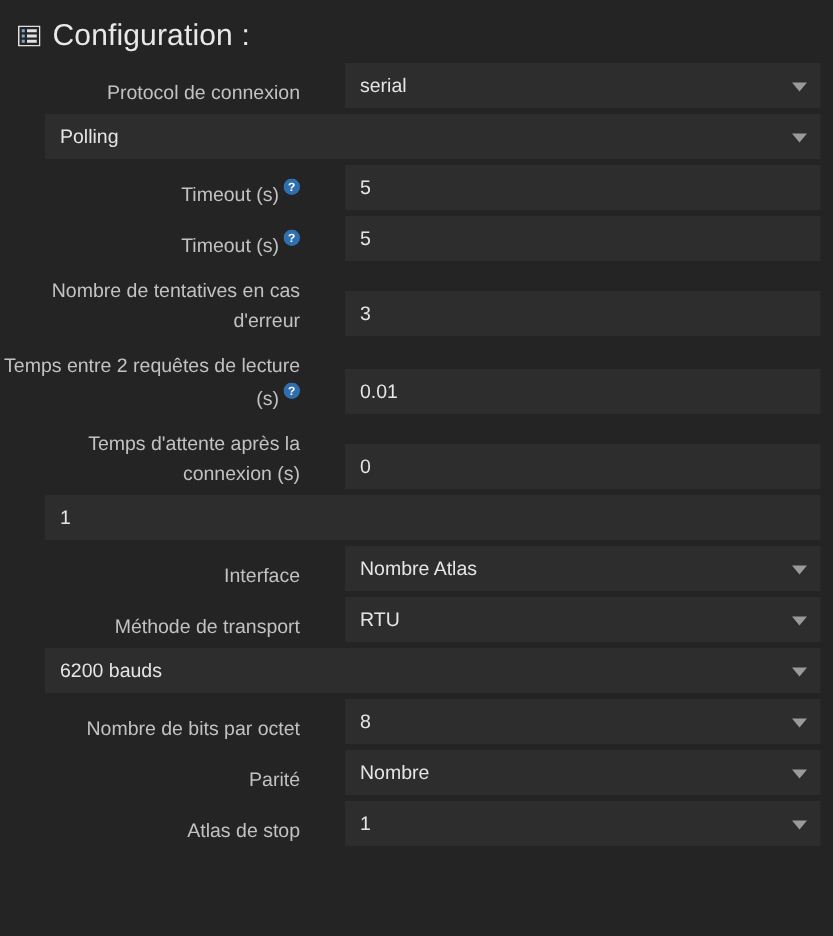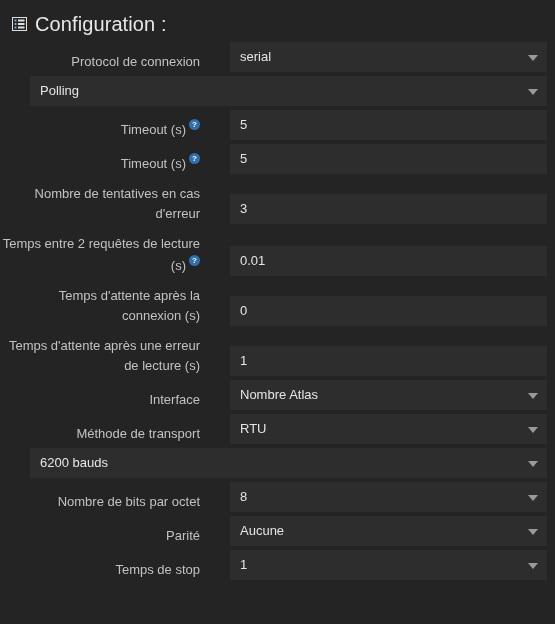--- a/index.html
+++ b/index.html
@@ -182,21 +182,20 @@
         <div class="field">0.01</div>
       </div>
     </div>
     <div class="form-row">
       <div class="label-col"><span>Temps d'attente après la connexion (s)</span></div>
       <div class="field-col">
         <div class="field">0</div>
       </div>
     </div>
     <div class="form-row">
-      <div class="label-col"><span>Temps d'attente après une erreur de lecture (s)</span></div>
       <div class="field-col">
         <div class="field">1</div>
       </div>
     </div>
     <div class="form-row">
       <div class="label-col"><span>Interface</span></div>
       <div class="field-col">
         <div class="field select">Nombre Atlas</div>
         <span class="caret"></span>
       </div>
@@ -217,24 +216,24 @@
     <div class="form-row">
       <div class="label-col"><span>Nombre de bits par octet</span></div>
       <div class="field-col">
         <div class="field select">8</div>
         <span class="caret"></span>
       </div>
     </div>
     <div class="form-row">
       <div class="label-col"><span>Parité</span></div>
       <div class="field-col">
-        <div class="field select">Aucune</div>
-        <span class="caret"></span>
-      </div>
-    </div>
-    <div class="form-row">
-      <div class="label-col"><span>Temps de stop</span></div>
+        <div class="field select">Nombre</div>
+        <span class="caret"></span>
+      </div>
+    </div>
+    <div class="form-row">
+      <div class="label-col"><span>Atlas de stop</span></div>
       <div class="field-col">
         <div class="field select">1</div>
         <span class="caret"></span>
       </div>
     </div>
   </div>
 
 </body></html>

